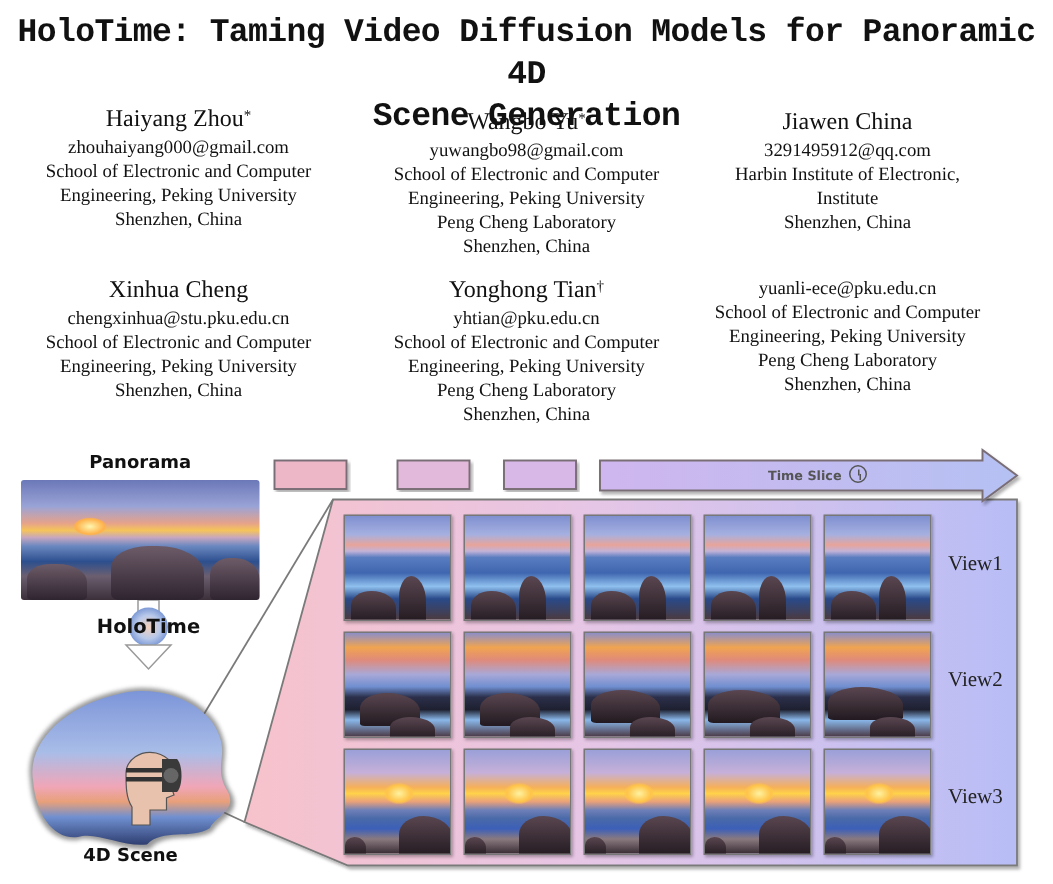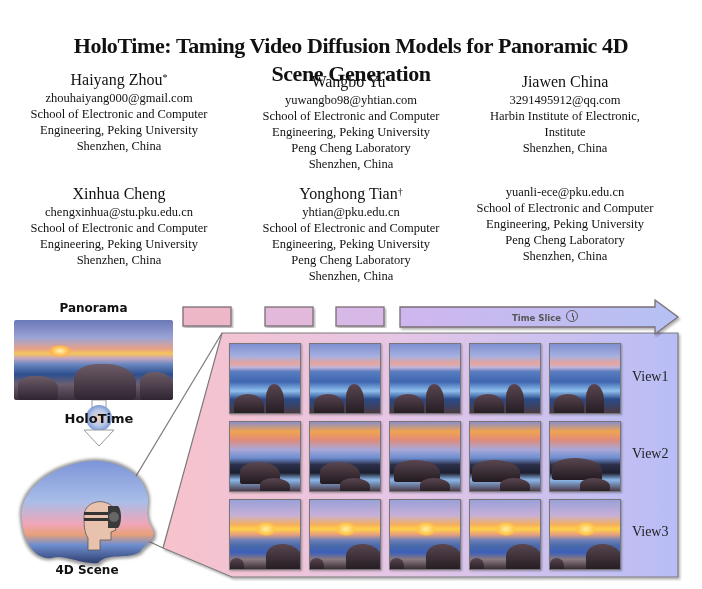--- a/index.html
+++ b/index.html
@@ -1,17 +1,17 @@
 <!DOCTYPE html>
 <html><head>
 <meta charset="utf-8">
 <style>
   html,body{margin:0;padding:0;background:#ffffff;}
   body{width:702px;height:589px;position:relative;overflow:hidden;font-family:"Liberation Serif","DejaVu Serif",serif;color:#111;}
-  .title{position:absolute;left:0;top:8px;width:702px;text-align:center;font-family:Liberation Serif, serif;font-weight:bold;font-size:22px;line-height:28px;letter-spacing:-0.4px;color:#111;margin-top:24px;}
+  .title{position:absolute;left:0;top:8px;width:702px;text-align:center;font-family:Liberation Mono, monospace;font-weight:bold;font-size:22px;line-height:28px;letter-spacing:-0.4px;color:#111;}
   .author{position:absolute;width:230px;text-align:center;font-size:12.5px;line-height:16px;}
   .author .name{font-size:16px;line-height:20px;}
   .author .mark{font-size:10px;vertical-align:top;position:relative;top:-2px;}
   .fig{position:absolute;left:0;top:290px;width:702px;height:299px;}
   .lbl{position:absolute;font-family:"DejaVu Sans","Liberation Sans",sans-serif;font-weight:bold;font-size:12px;color:#111;text-align:center;}
   .pano{position:absolute;left:14px;top:30px;width:159px;height:80px;border-radius:2px;overflow:hidden;
     background:linear-gradient(180deg,#6b78b8 0%,#9aa3d6 22%,#e6a28a 36%,#f5c45a 42%,#c5a6c0 48%,#6b88c0 55%,#2d4f8e 68%,#6b5f70 80%,#3b2f3a 100%);}
   .pano .sun{position:absolute;left:35px;top:25px;width:22px;height:12px;border-radius:50%;background:radial-gradient(#fff6b0,#ffb24a 60%,rgba(255,160,60,0) 75%);}
   .pano .rock{position:absolute;border-radius:40% 50% 10% 10%;background:linear-gradient(180deg,#6d5b68,#2e2430);}
   .arrow-down{position:absolute;left:82px;top:110px;width:34px;height:48px;}
@@ -39,21 +39,21 @@
 
 <div class="author" style="left:4px;top:70px;">
   <div class="name"><span>Haiyang Zhou</span><span class="mark">*</span></div>
   <div>zhouhaiyang000@gmail.com</div>
   <div>School of Electronic and Computer</div>
   <div>Engineering, Peking University</div>
   <div>Shenzhen, China</div>
 </div>
 <div class="author" style="left:236px;top:72px;">
   <div class="name"><span>Wangbo Yu</span><span class="mark">*</span></div>
-  <div>yuwangbo98@yhtian.com</div>
+  <div>yuwangbo98@gmail.com</div>
   <div>School of Electronic and Computer</div>
   <div>Engineering, Peking University</div>
   <div>Peng Cheng Laboratory</div>
   <div>Shenzhen, China</div>
 </div>
 <div class="author" style="left:450px;top:72px;">
   <div class="name"><span>Jiawen China</span></div>
   <div>3291495912@qq.com</div>
   <div>Harbin Institute of Electronic,</div>
   <div>Institute</div>

